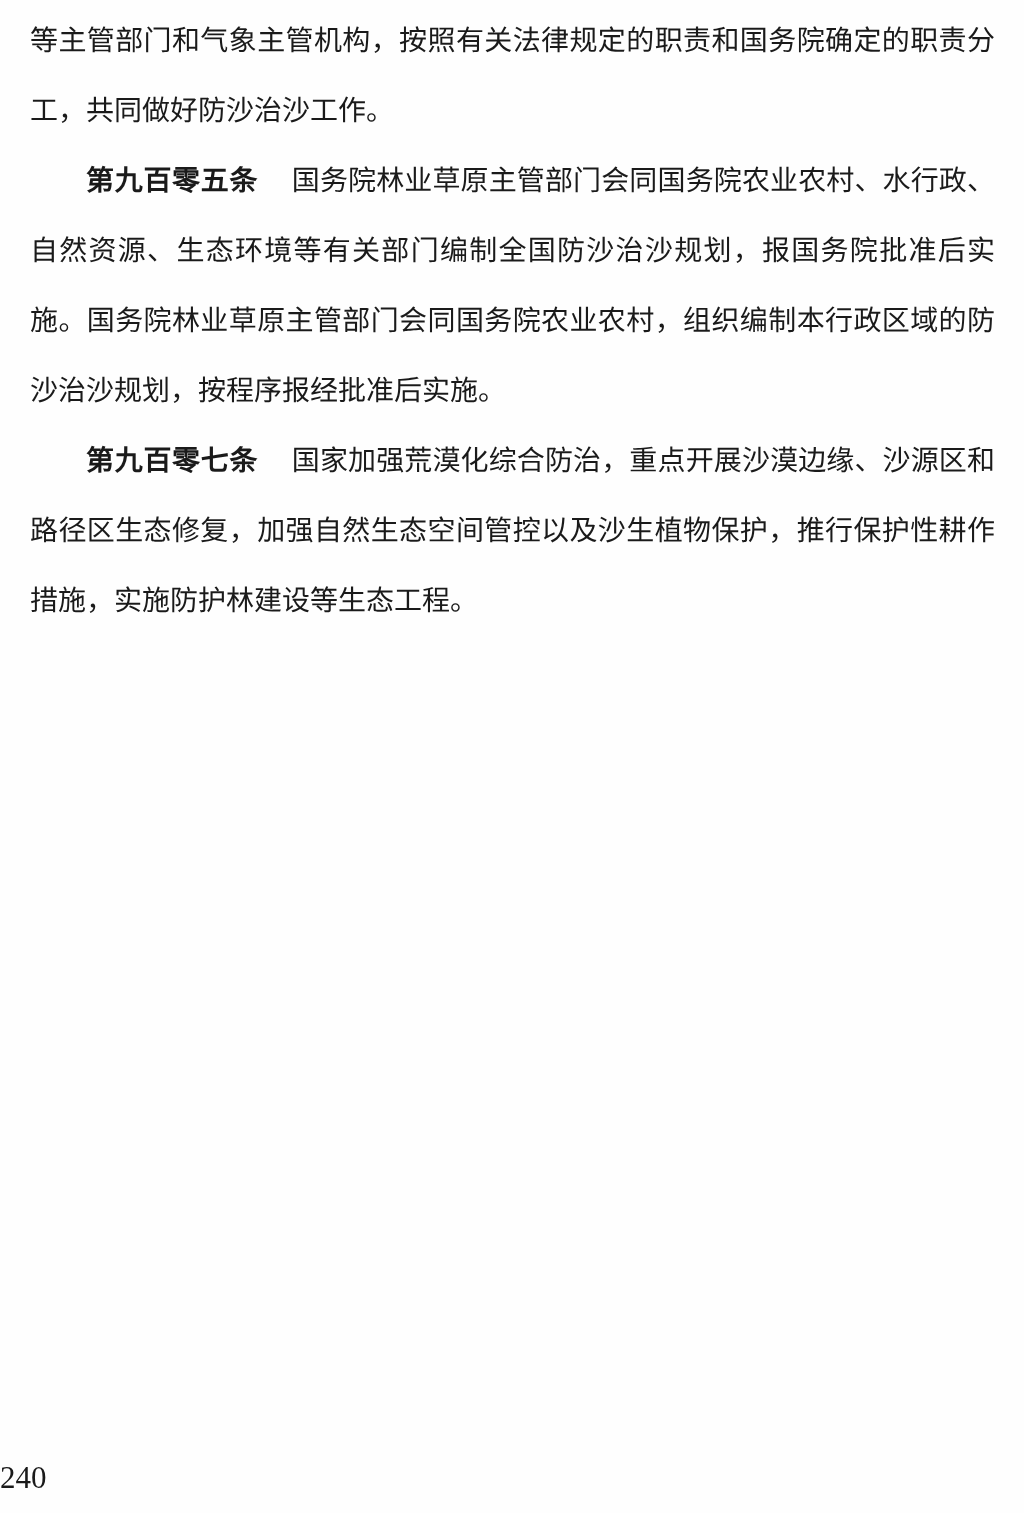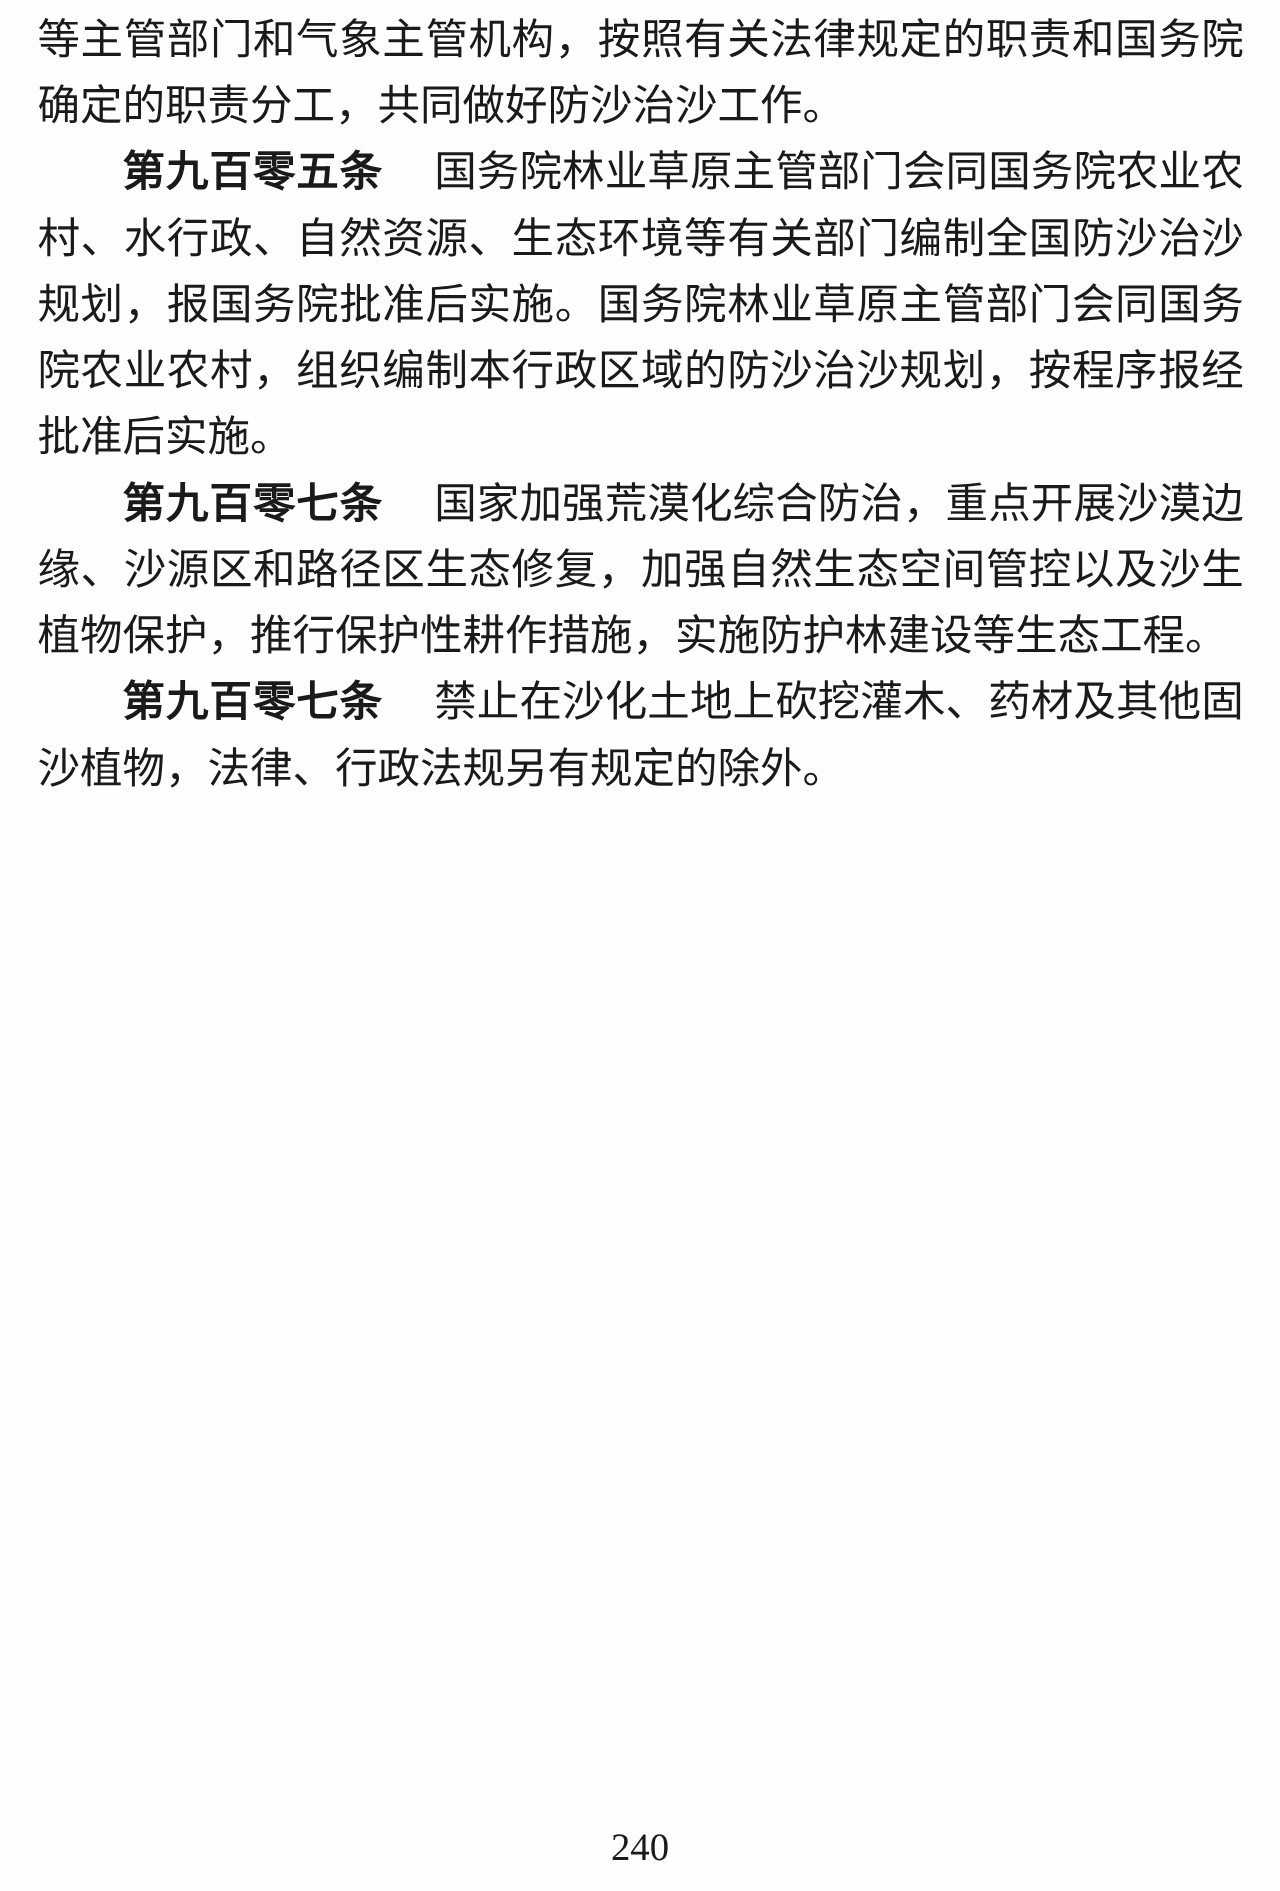--- a/index.html
+++ b/index.html
@@ -13,22 +13,22 @@
     height: 1513px;
     background: #fefefe;
     overflow: hidden;
     font-family: "Liberation Serif", "DejaVu Serif", serif;
   }
   .text-block {
     position: absolute;
     left: 30px;
     top: 6px;
     width: 965px;
-    font-size: 34px;
-    line-height: 53px;
+    font-size: 28px;
+    line-height: 70px;
     color: #1a1a1a;
     text-align: justify;
     text-justify: inter-character;
     word-break: normal;
     font-kerning: none;
   }
   .text-block p {
     margin: 0;
     padding: 0;
   }
@@ -38,21 +38,21 @@
   .article-num {
     font-weight: 700;
     margin-right: 1.2em;
     letter-spacing: 0.02em;
   }
   .page-num {
     position: absolute;
     top: 1458px;
     left: 0;
     width: 100%;
-    text-align: center;
+    text-align: left;
     font-size: 31px;
     line-height: 40px;
     color: #1a1a1a;
     font-family: "Liberation Serif", "DejaVu Serif", serif;
   }
 </style>
 </head>
 <body>
 
 <div class="page">
@@ -60,18 +60,17 @@
 
     <p><span>等主管部门和气象主管机构，按照有关法律规定的职责和国务院确定的职责分工，共同做好防沙治沙工作。</span></p>
 
 
     <p class="indent"><span class="article-num">第九百零五条</span><span>国务院林业草原主管部门会同国务院农业农村、水行政、自然资源、生态环境等有关部门编制全国防沙治沙规划，报国务院批准后实施。国务院林业草原主管部门会同国务院农业农村，组织编制本行政区域的防沙治沙规划，按程序报经批准后实施。</span></p>
 
     <p class="indent"><span class="article-num">第九百零七条</span><span>国家加强荒漠化综合防治，重点开展沙漠边缘、沙源区和路径区生态修复，加强自然生态空间管控以及沙生植物保护，推行保护性耕作措施，实施防护林建设等生态工程。</span></p>
 
 
 
-    <p class="indent"><span class="article-num">第九百零七条</span><span>禁止在沙化土地上砍挖灌木、药材及其他固沙植物，法律、行政法规另有规定的除外。</span></p>
 
   </div>
 
   <div class="page-num">240</div>
 </div>
 
 </body></html>

